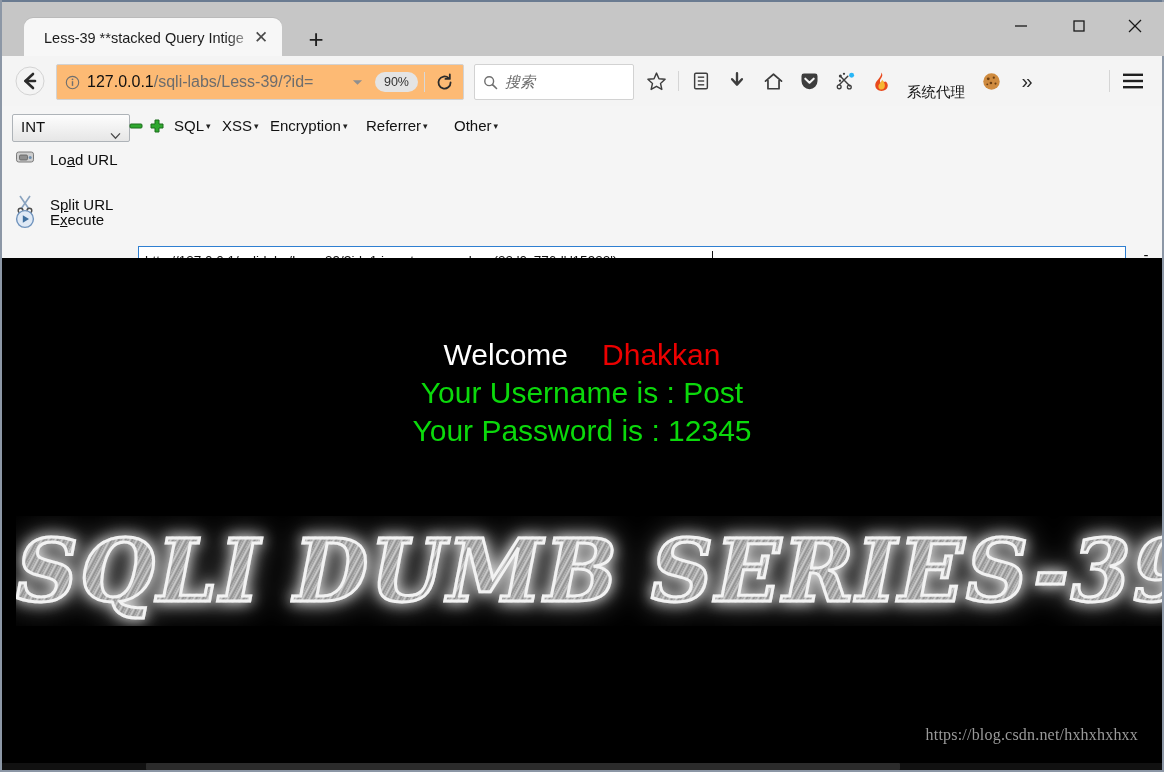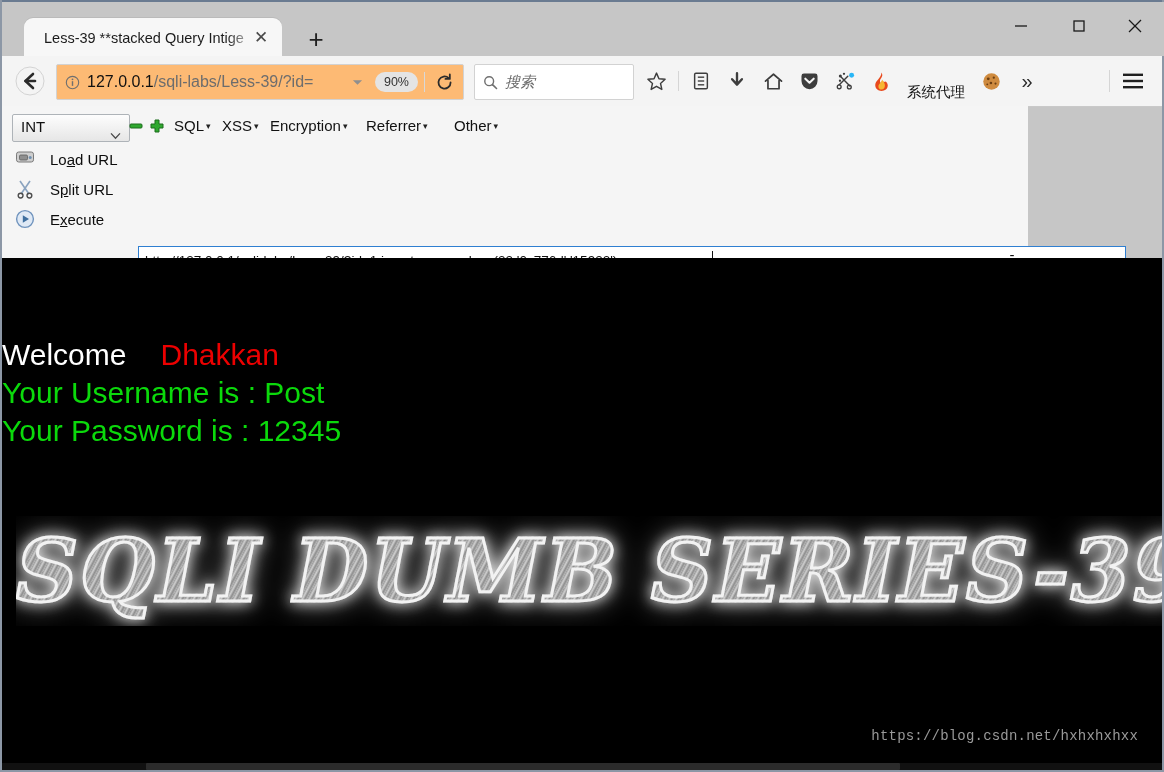--- a/index.html
+++ b/index.html
@@ -72,21 +72,21 @@
   .searchbar .sicon{flex:0 0 30px;display:flex;align-items:center;justify-content:center;}
   .searchph{font-size:15px;color:#6b6b6b;font-style:italic;}
   .tbicons{position:absolute;left:636px;top:8px;height:34px;display:flex;align-items:center;}
   .tbi{width:36px;height:34px;display:flex;align-items:center;justify-content:center;cursor:pointer;position:relative;}
   .tbsep{width:1px;height:20px;background:#d5d5d5;margin:0 4px;}
   .proxylabel{font-size:14.5px;color:#0d0d0d;padding:0 8px;cursor:pointer;white-space:nowrap;margin-top:23px;}
   .hamburger{position:absolute;right:10px;top:8px;width:38px;height:34px;display:flex;align-items:center;justify-content:center;cursor:pointer;}
   .hamsep{position:absolute;right:52px;top:14px;width:1px;height:22px;background:#d5d5d5;}
 
   
-  .hackbar{position:absolute;left:2px;top:106px;width:1026px;height:152px;background:#f5f5f5;border-bottom:1px solid #b9b9b9;}
+  .hackbar{position:absolute;left:2px;top:106px;width:1160px;height:152px;background:#f5f5f5;border-bottom:1px solid #b9b9b9;}
   .hb-select{
     position:absolute;left:10px;top:8px;width:108px;height:26px;
     background:linear-gradient(#fdfdfd,#e6e6e6);border:1px solid #aeb3b8;border-radius:2px;
     font-size:15px;color:#111;padding-left:8px;line-height:24px;cursor:pointer;
   }
   .hb-select .caret{position:absolute;right:8px;top:8px;}
   .hb-mini{position:absolute;top:13px;width:14px;height:14px;cursor:pointer;}
   .hb-minus{left:127px;} .hb-plus{left:148px;}
   .hb-menu{position:absolute;top:11px;font-size:15px;color:#111;cursor:pointer;white-space:nowrap;}
   .hb-menu .tri{font-size:9px;color:#222;margin-left:2px;vertical-align:2px;}
@@ -101,21 +101,21 @@
     resize:none;outline:none;overflow:hidden;box-sizing:border-box;
   }
   .hb-caret{position:absolute;left:710px;top:145px;width:1px;height:16px;background:#111;}
   .sizebtn{position:absolute;right:8px;font-size:15px;color:#111;cursor:pointer;width:16px;text-align:center;}
   .chk-row{position:absolute;left:144px;top:234px;display:flex;align-items:center;gap:0;}
   .chk{width:15px;height:15px;border:1.5px solid #1c1c1c;background:#fff;display:inline-block;cursor:pointer;}
   .chk-lbl{font-size:15px;color:#0c0c0c;margin:0 22px 0 9px;}
 
   
   .content{position:absolute;left:2px;top:258px;width:1160px;height:504px;background:#000;overflow:hidden;}
-  .welcome-wrap{position:absolute;left:0;top:78px;width:1160px;}
+  .welcome-wrap{position:absolute;left:0;top:78px;width:1160px;text-align:center;}
   .welcome-line{font-size:30px;line-height:38px;white-space:nowrap;}
   .w-welcome{color:#fff;}
   .w-name{color:#ec0000;margin-left:34px;}
   .green-line{color:#0bd90b;font-size:30px;line-height:38px;}
   .banner{
     position:absolute;left:14px;top:258px;width:1320px;height:110px;
     white-space:nowrap;overflow:hidden;
   }
   .banner-text{
     font-family:"DejaVu Serif","Liberation Serif",serif;
@@ -124,22 +124,22 @@
     background:repeating-linear-gradient(
        118deg,#9a9a9a 0px,#cfcfcf 2px,#8e8e8e 4px,#b6b6b6 6px);
     -webkit-background-clip:text;background-clip:text;
     color:transparent;-webkit-text-fill-color:transparent;
     paint-order:stroke fill;
     -webkit-text-stroke:3px #f2f2f2;
     filter:drop-shadow(0 0 7px rgba(255,255,255,.85)) drop-shadow(0 0 14px rgba(255,255,255,.45));
     transform:scaleX(1.12);transform-origin:left center;
   }
   .watermark{
-    position:absolute;right:24px;bottom:18px;font-size:14px;color:#9a9a9a;
-    font-family:Liberation Mono, monospace;letter-spacing:.2px;
+    position:absolute;right:24px;bottom:18px;font-size:16px;color:#9a9a9a;
+    font-family:Liberation Serif, serif;letter-spacing:.2px;
   }
 
   
   .hscroll{position:absolute;left:2px;bottom:2px;width:1160px;height:8px;background:#000;}
   .hscroll-track{position:absolute;left:0;top:1px;width:1160px;height:7px;background:#111;}
   .hscroll-thumb{position:absolute;left:144px;top:1px;width:754px;height:7px;background:#2b2b2b;border-radius:1px;cursor:pointer;}
   .winborder-bottom{position:absolute;left:0;bottom:0;width:1164px;height:2px;background:#8c97a6;}
 </style>
 </head>
 <body>
@@ -338,21 +338,21 @@
       <span class="ico">
         <svg width="20" height="18" viewBox="0 0 20 18">
           <rect x="1.5" y="4" width="17" height="10" rx="2.2" fill="#cfcfcf" stroke="#7a7a7a" stroke-width="1"></rect>
           <rect x="4.5" y="7" width="8" height="5" rx="1.2" fill="#8f8f8f" stroke="#5e5e5e" stroke-width="0.8"></rect>
           <circle cx="15.2" cy="9.5" r="1.5" fill="#6f8faf"></circle>
         </svg>
       </span>
       <span class="lbl">Lo<u>a</u>d URL</span>
     </div>
 
-    <div class="hb-row" style="top:72px;">
+    <div class="hb-row" style="top:87px;">
       <span class="ico">
         <svg width="18" height="20" viewBox="0 0 18 20">
           <line x1="4" y1="2" x2="13" y2="15" stroke="#8aa3bf" stroke-width="1.6"></line>
           <line x1="14" y1="2" x2="5" y2="15" stroke="#8aa3bf" stroke-width="1.6"></line>
           <circle cx="4.6" cy="16.6" r="2.4" fill="none" stroke="#4d4d4d" stroke-width="1.4"></circle>
           <circle cx="13.4" cy="16.6" r="2.4" fill="none" stroke="#4d4d4d" stroke-width="1.4"></circle>
         </svg>
       </span>
       <span class="lbl">S<u>p</u>lit URL</span>
     </div>

